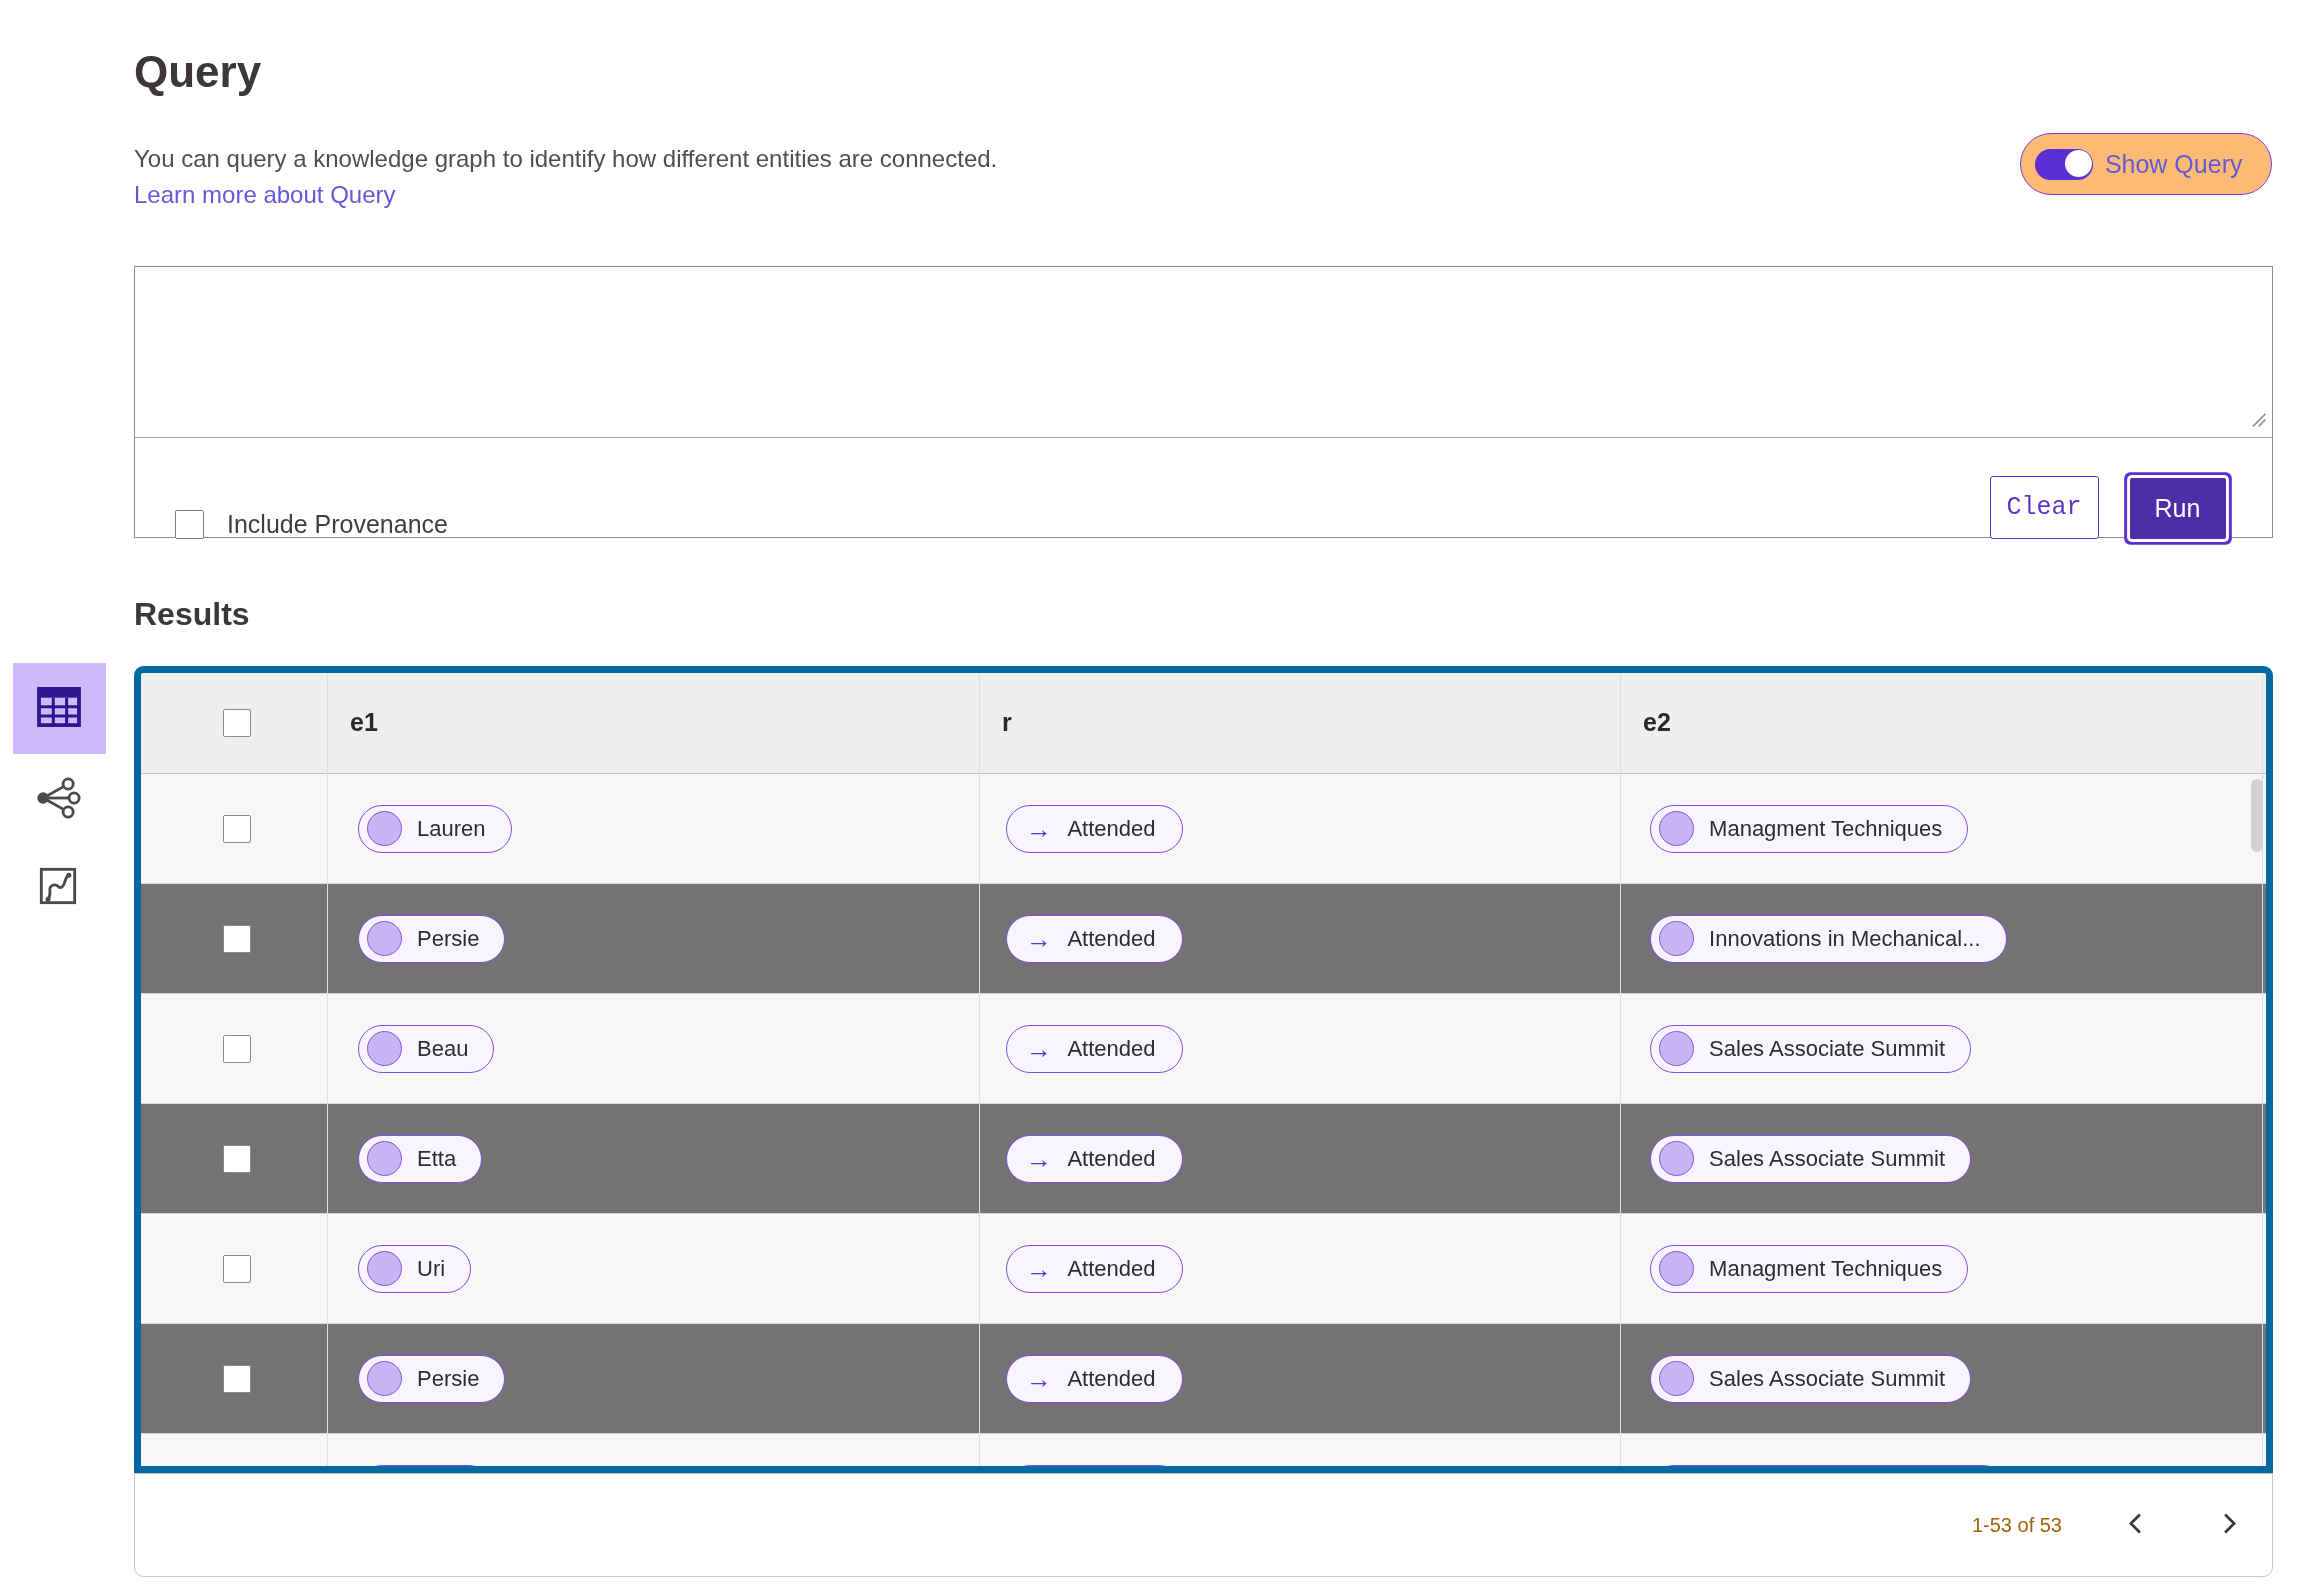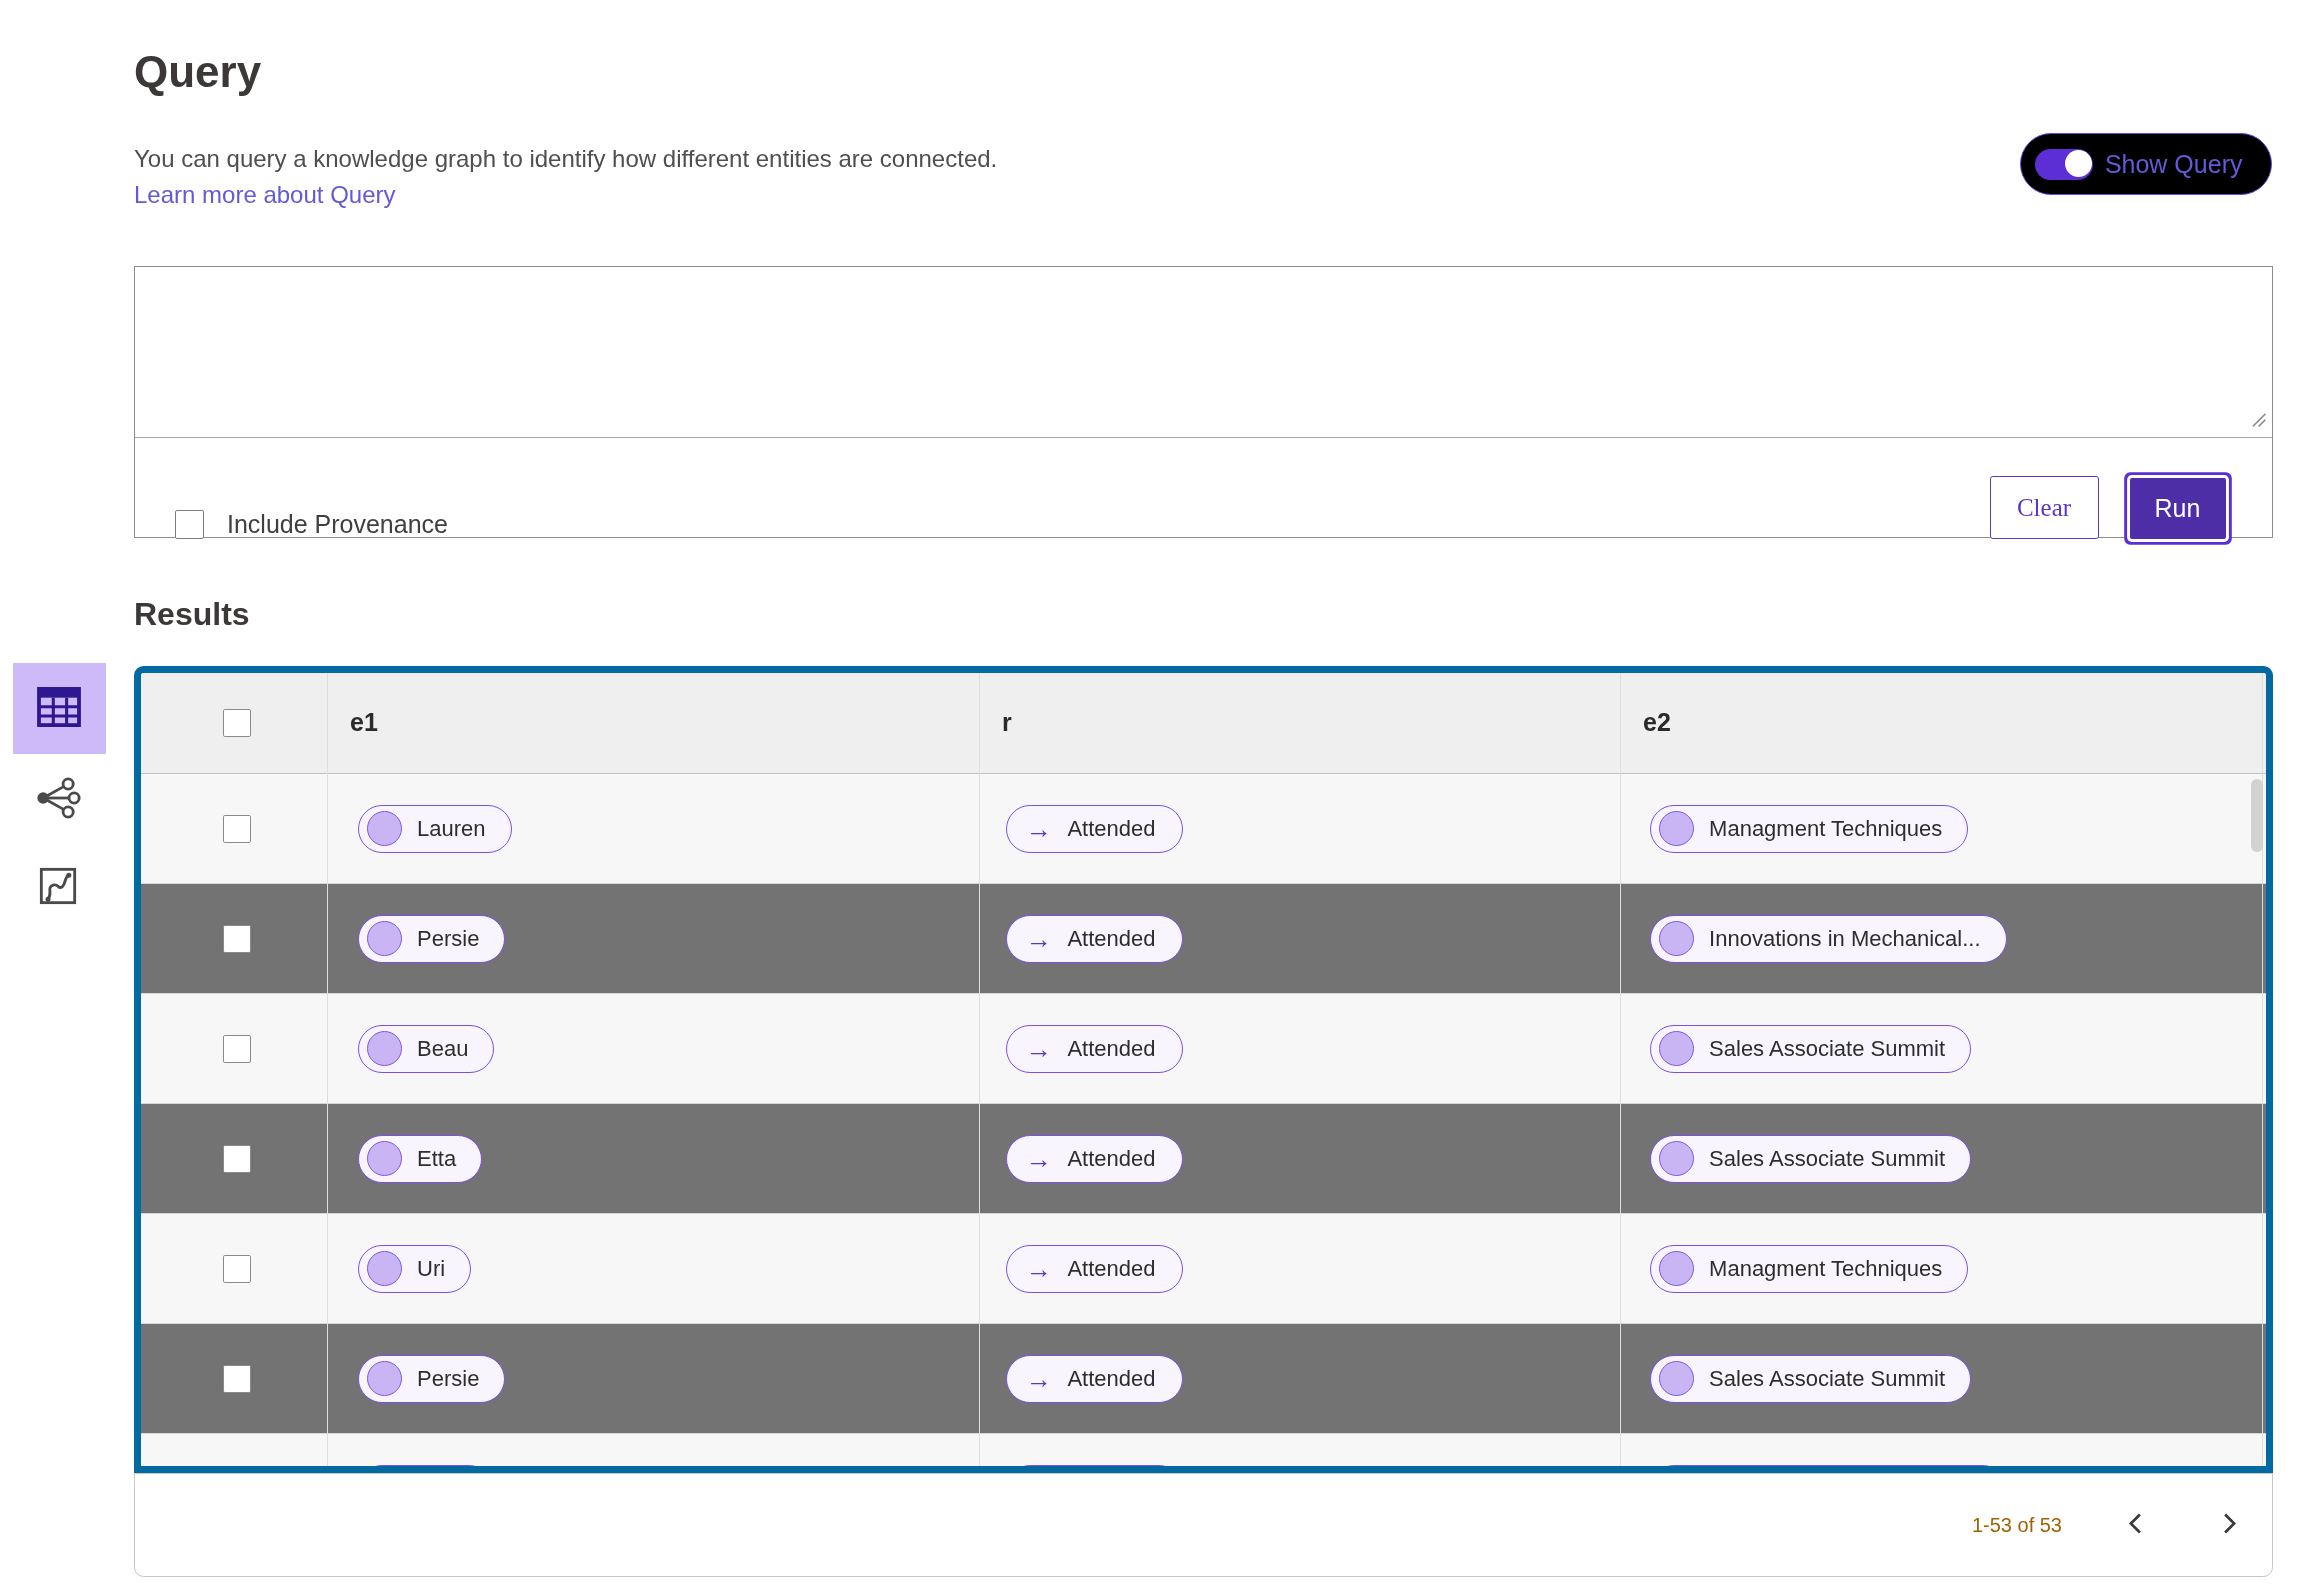--- a/index.html
+++ b/index.html
@@ -6,38 +6,38 @@
   body{width:2306px;height:1594px;position:relative;overflow:hidden;
        font-family:"Liberation Sans",sans-serif;color:#3e3a3a;}
   .abs{position:absolute;}
 
   
   .page-title{left:134px;top:17.3px;font-size:44px;font-weight:700;color:#3c3838;}
   .desc{left:134px;top:121px;font-size:24px;color:#4f4f4f;}
   .learn-link{left:134px;top:181px;font-size:24px;color:#6459d6;cursor:pointer;text-decoration:none;}
 
   .toggle-pill{left:2020px;top:133px;width:252px;height:62px;box-sizing:border-box;
-    border:1.9px solid #6d46ea;border-radius:33px;background:#000000;
+    border:1.9px solid #6d46ea;border-radius:33px;background:#fdba74;
     display:flex;align-items:center;padding-left:14.4px;gap:11.5px;cursor:pointer;}
   .toggle-track{width:58px;height:31px;border-radius:15.4px;background:#5b2ed6;position:relative;flex:none;}
   .toggle-knob{position:absolute;right:1.9px;top:1.9px;width:27px;height:27px;border-radius:50%;background:#fff;}
   .toggle-label{font-size:25px;color:#6459d6;}
 
   .query-card{left:134px;top:266px;width:2139px;height:272px;box-sizing:border-box;
     border:1px solid #8c8c8c;background:#fff;}
   .query-editor{position:relative;height:170px;border-bottom:1px solid #a6a6a6;}
   .query-text{position:absolute;left:40px;top:25px;font-family:"Liberation Mono",monospace;
     font-size:27px;letter-spacing:1px;color:#2b2b2b;white-space:pre;}
   .resize-handle{position:absolute;right:4.8px;bottom:4.8px;cursor:nwse-resize;}
   .query-actions{height:101px;display:flex;align-items:flex-end;padding:0 35px 0 40px;box-sizing:border-box;}
   .checkbox{width:29px;height:29px;box-sizing:border-box;border:1.9px solid #7d7d7d;border-radius:1.9px;background:#fff;cursor:pointer;flex:none;}
   .cb-label{font-size:25px;color:#3f3f3f;margin-left:23px;}
   .spacer{flex:1;}
   .btn-clear{width:109px;height:63px;box-sizing:border-box;border:1.9px solid #5c35c8;border-radius:2.9px;
-    background:#fff;color:#5c35c8;font-size:25px;font-family:Liberation Serif, serif;cursor:pointer;}
+    background:#fff;color:#5c35c8;font-size:25px;font-family:Liberation Mono, monospace;cursor:pointer;}
   .btn-run{width:96px;height:61px;border:none;border-radius:1.9px;background:#4e2ea6;color:#fff;
     font-size:25px;font-family:inherit;cursor:pointer;margin-left:31px;margin-right:11.5px;
     box-shadow:0 0 0 2.9px #ffffff,0 0 0 5.8px #5b2fd4;}
 
   
   .results-title{left:134px;top:569px;font-size:32px;font-weight:700;color:#3c3838;}
 
   .view-tile{left:12.5px;top:663px;width:93px;height:91px;background:#cdbaf8;
     display:flex;align-items:center;justify-content:center;cursor:pointer;}
   .view-icon{display:flex;align-items:center;justify-content:center;cursor:pointer;}

